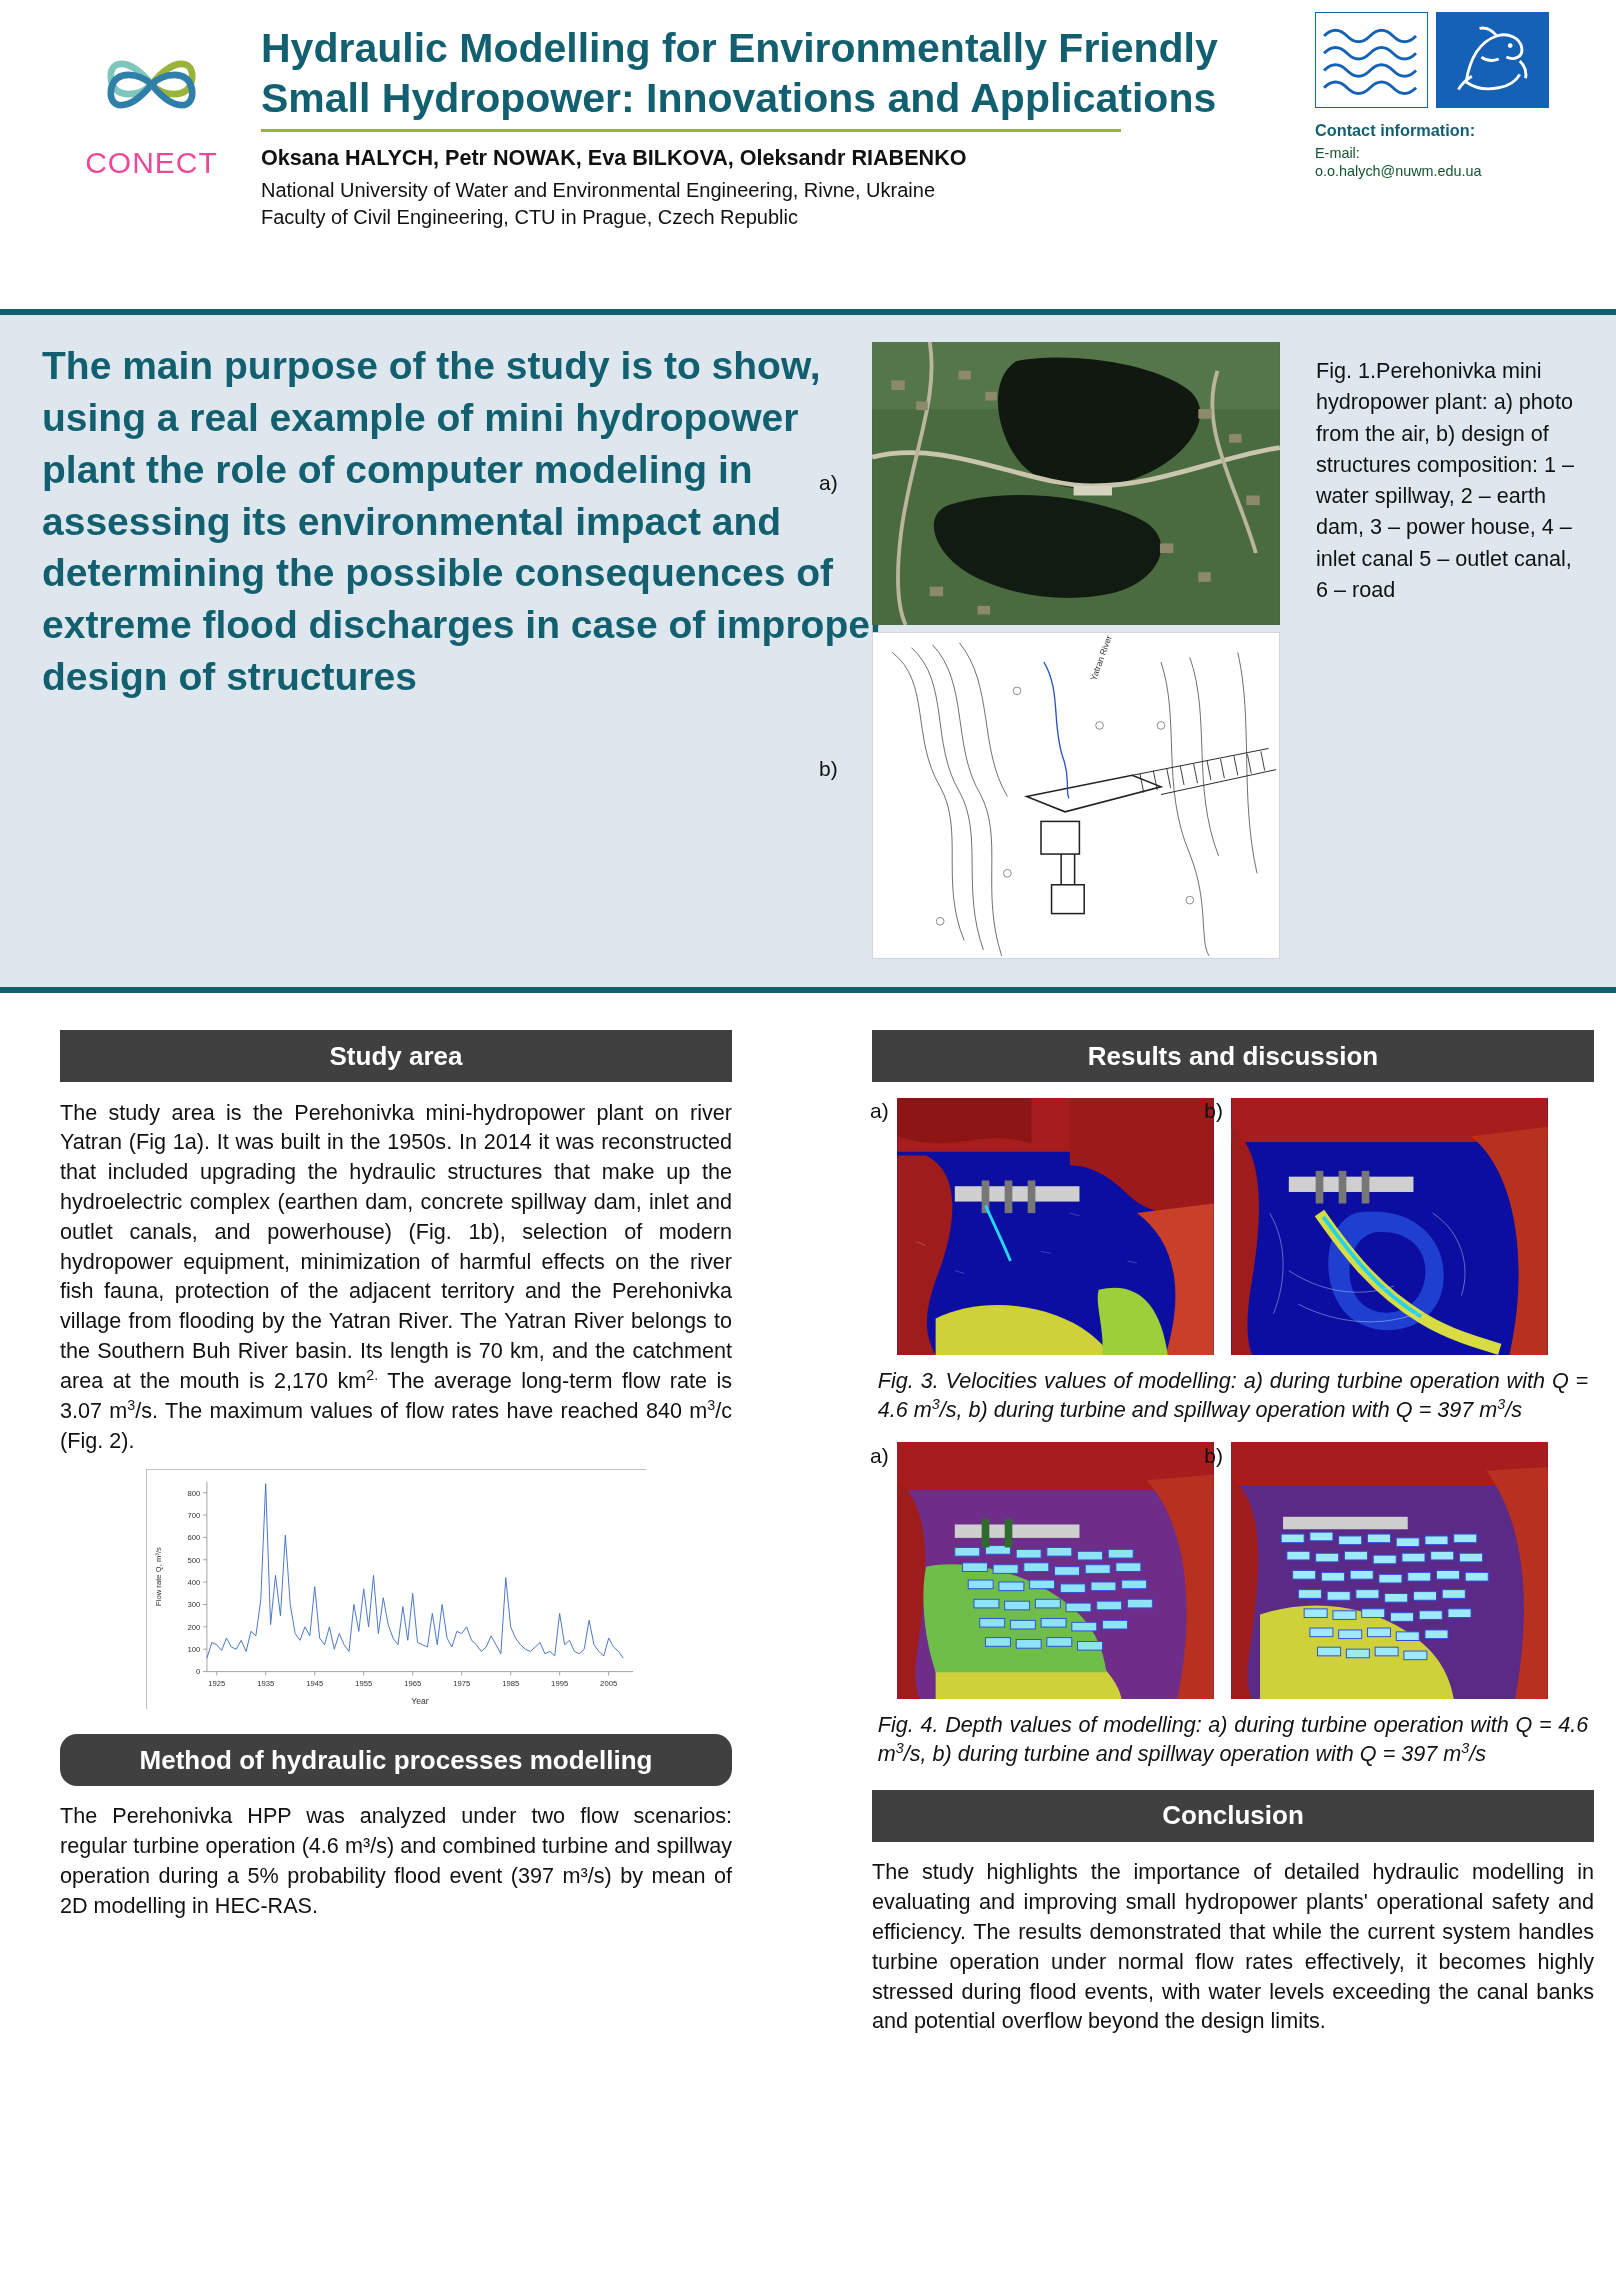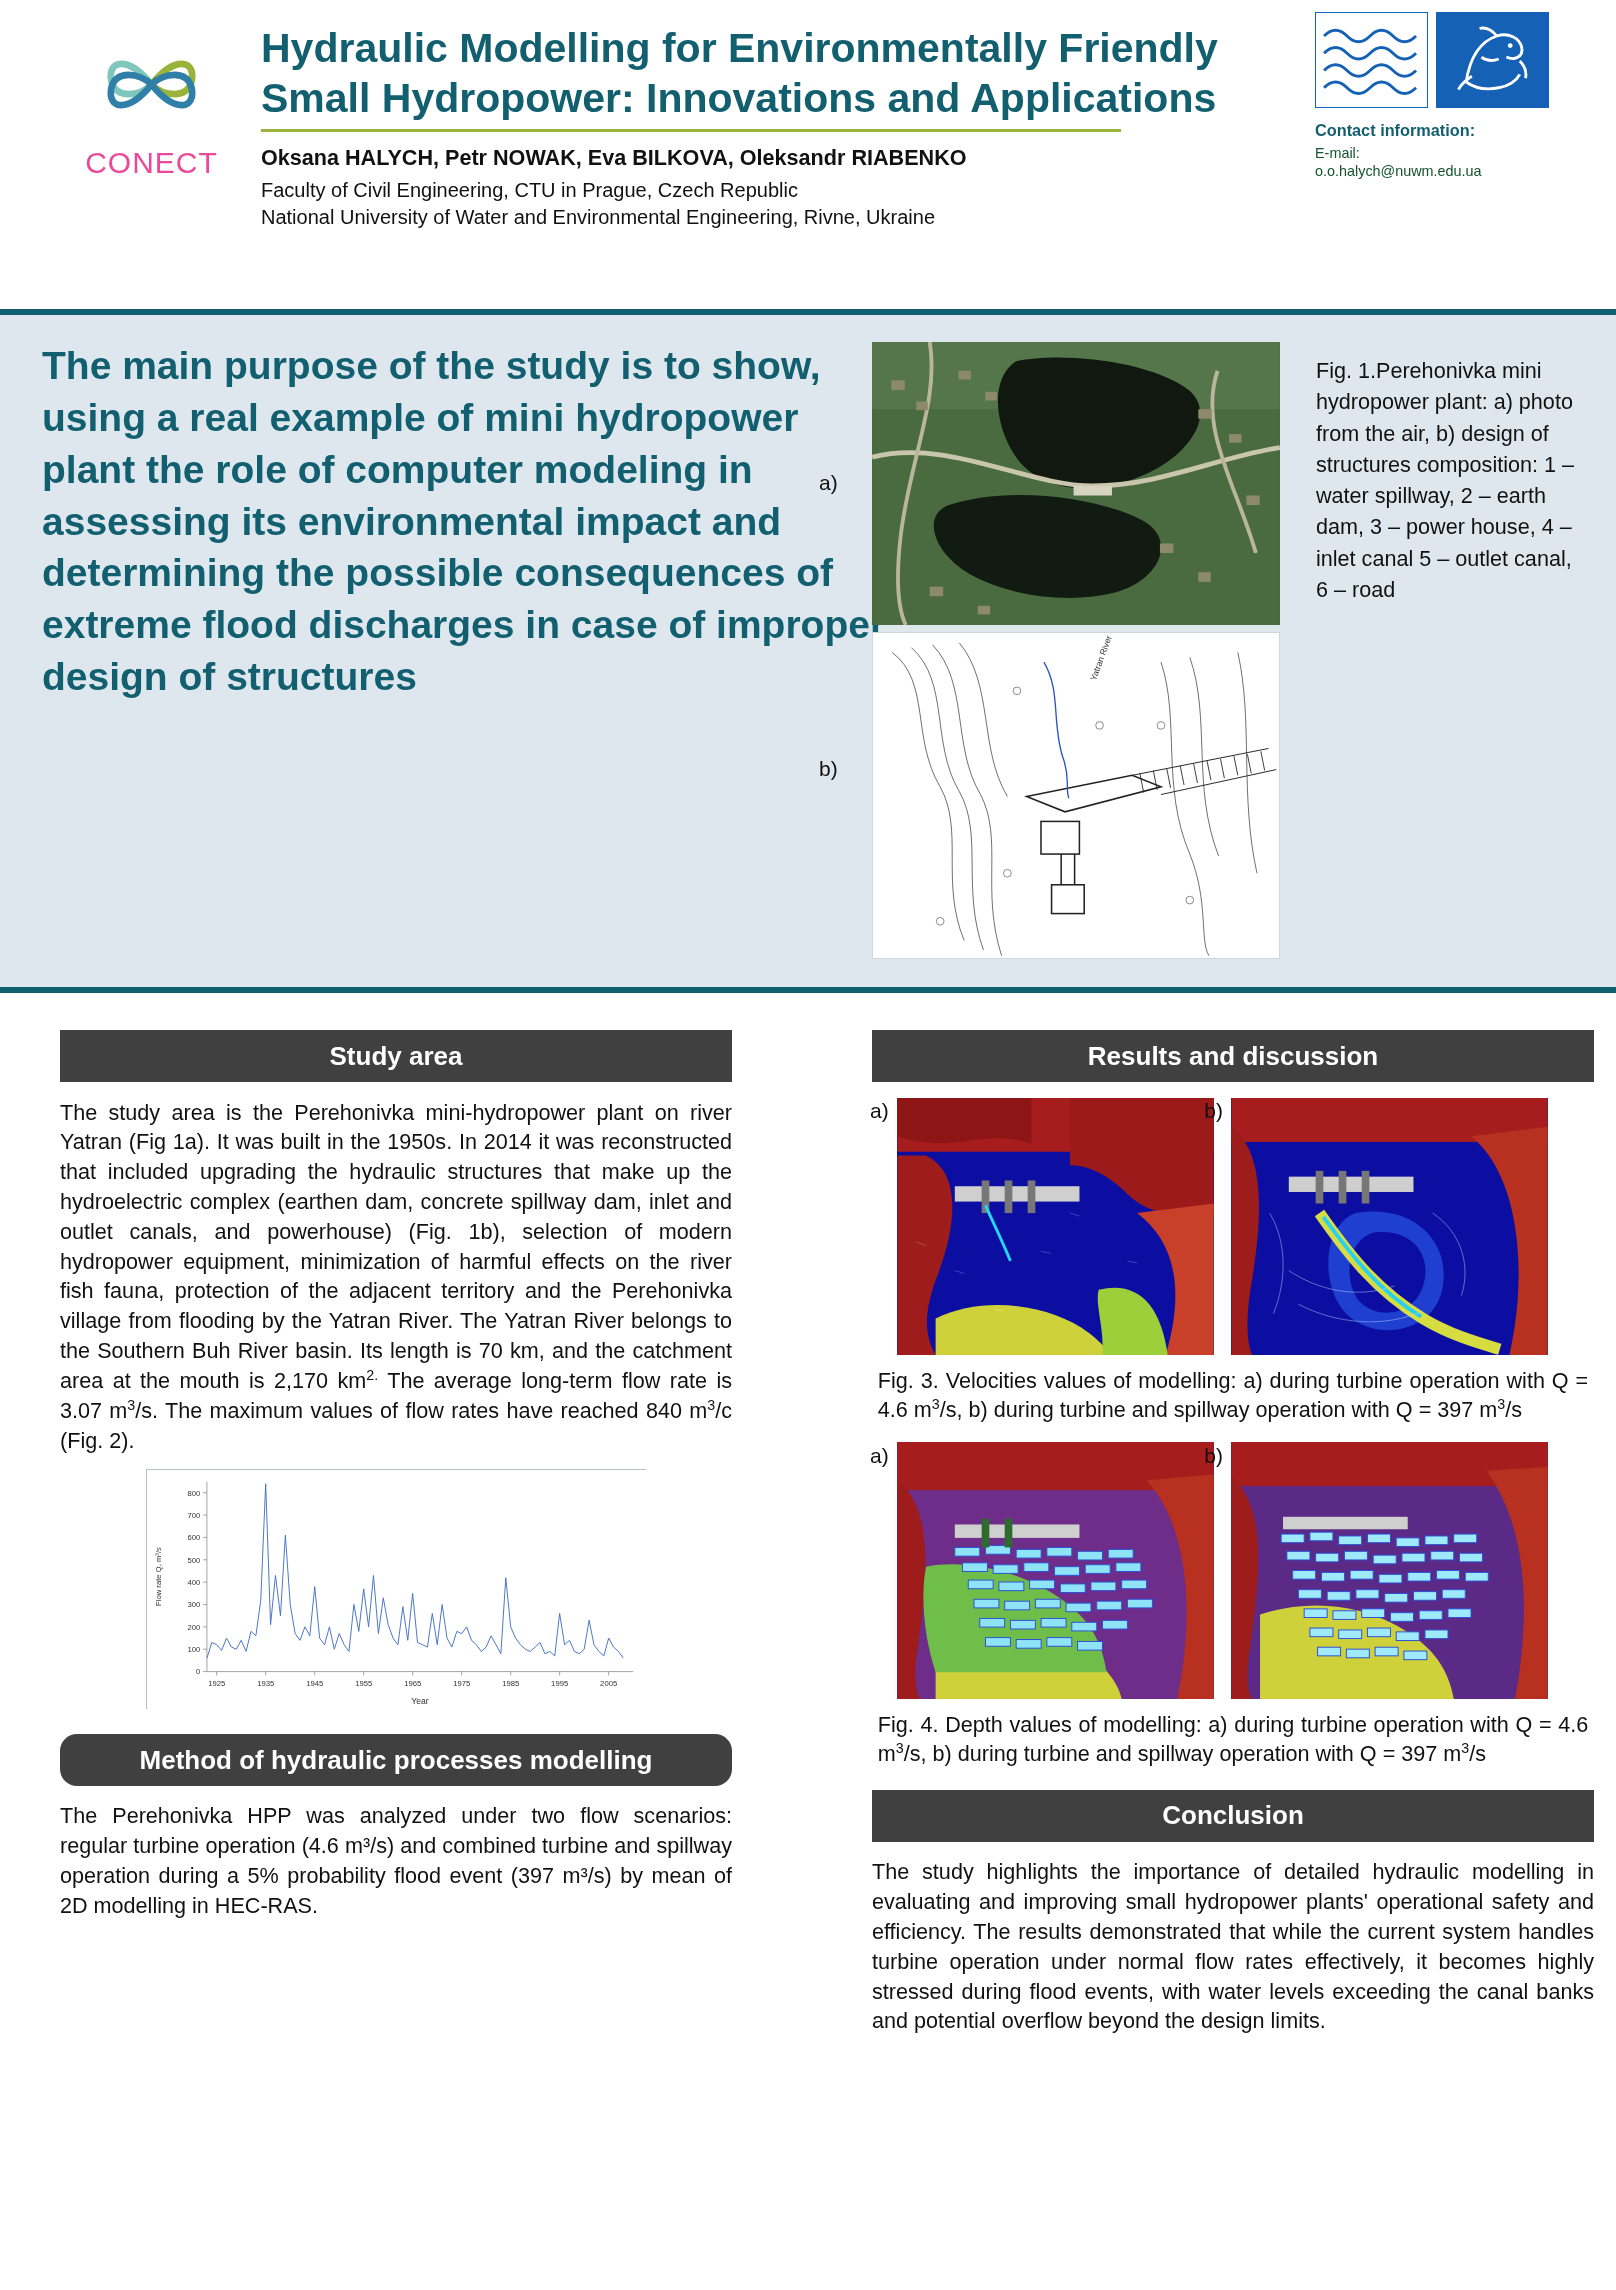--- a/index.html
+++ b/index.html
@@ -78,21 +78,21 @@
   .para {
     font-size: 21.6px; line-height: 1.38; text-align: justify; color:#111;
     margin: 0 0 11.5px 0;
   }
   .para.just-all { text-align: justify; text-justify: inter-word; }
 
   .fig-caption {
     font-size: 21.6px; line-height: 1.35; color: #111; text-align:center;
     margin: 7.7px 0 0 0;
   }
-  .fig-caption.justify { text-align: justify; }
+  .fig-caption.justify { text-align: justify; font-style: italic; }
 
   
   .chart-box { width: 500px; height: 240px; margin: 13.4px auto 0 auto; background:#fff; border:1px solid #b9c2c8;}
   
   .res-row { display:flex; gap: 17.3px; margin-top: 5.8px; }
   .res-img { width: 317px; height: 257px; position:relative; overflow:hidden; background:#111; }
   .ab-lbl { font-size: 21px; color:#111; }
   .res-cell { position:relative; }
   .res-cell .ab-lbl { position:absolute; left:-27px; top:1.9px; }
 
@@ -112,22 +112,22 @@
         <path d="M64 60 C 88 90, 110 86, 106 64 C 102 44, 76 48, 64 60" stroke="#2f7fa8"></path>
       </g>
     </svg>
     <div class="logo-text">CONECT</div>
   </div>
 
   <div class="title-block">
     <h1 class="poster-title">Hydraulic Modelling for Environmentally Friendly Small Hydropower: Innovations and Applications</h1>
     <div class="title-rule"></div>
     <div class="authors">Oksana HALYCH, Petr NOWAK, Eva BILKOVA, Oleksandr RIABENKO</div>
+    <div class="affil">National University of Water and Environmental Engineering, Rivne, Ukraine</div>
     <div class="affil">Faculty of Civil Engineering, CTU in Prague, Czech Republic</div>
-    <div class="affil">National University of Water and Environmental Engineering, Rivne, Ukraine</div>
   </div>
 
   <div class="contact-block">
     <div class="flag-row">
       <div class="flag-box">
         <svg width="110" height="92" viewBox="0 0 114 96">
           <g fill="none" stroke="#1461b5" stroke-width="3">
             <path d="M8 24 q12 -12 24 0 t24 0 t24 0 t24 0"></path>
             <path d="M8 42 q12 -12 24 0 t24 0 t24 0 t24 0"></path>
             <path d="M8 60 q12 -12 24 0 t24 0 t24 0 t24 0"></path>

